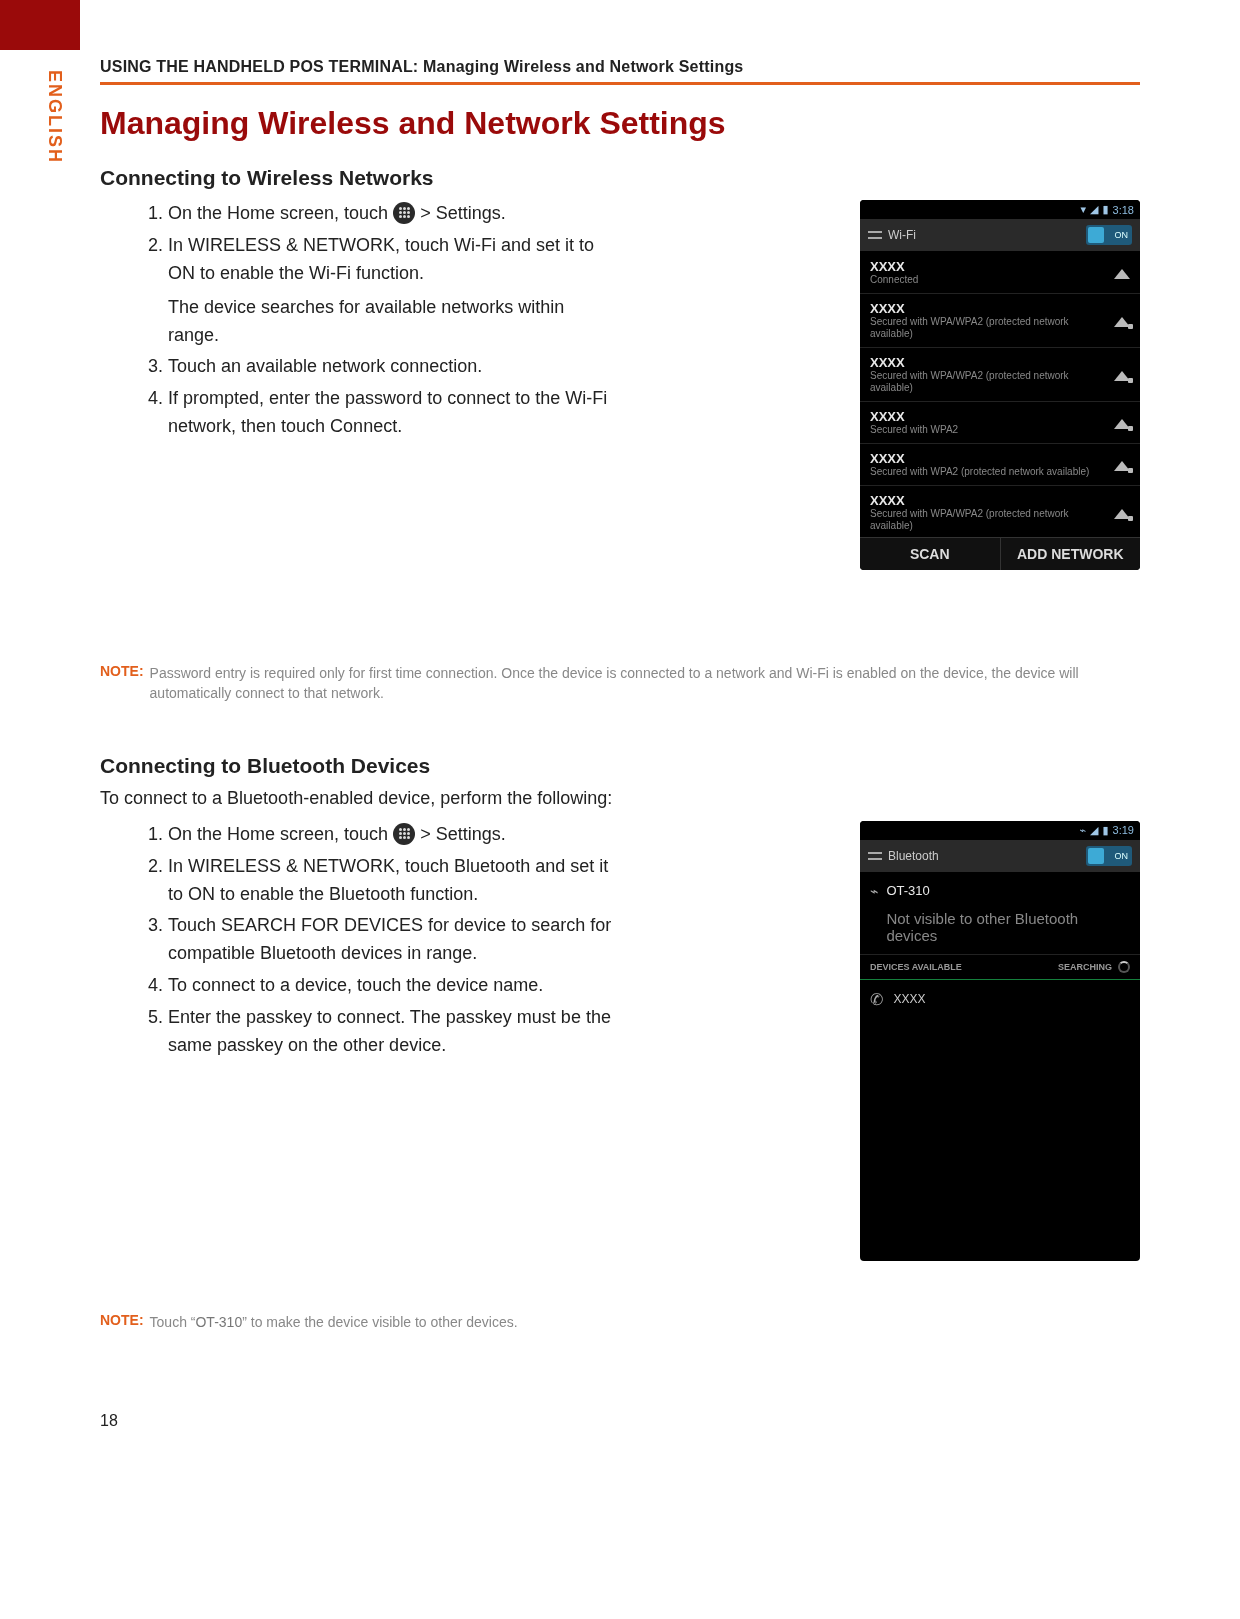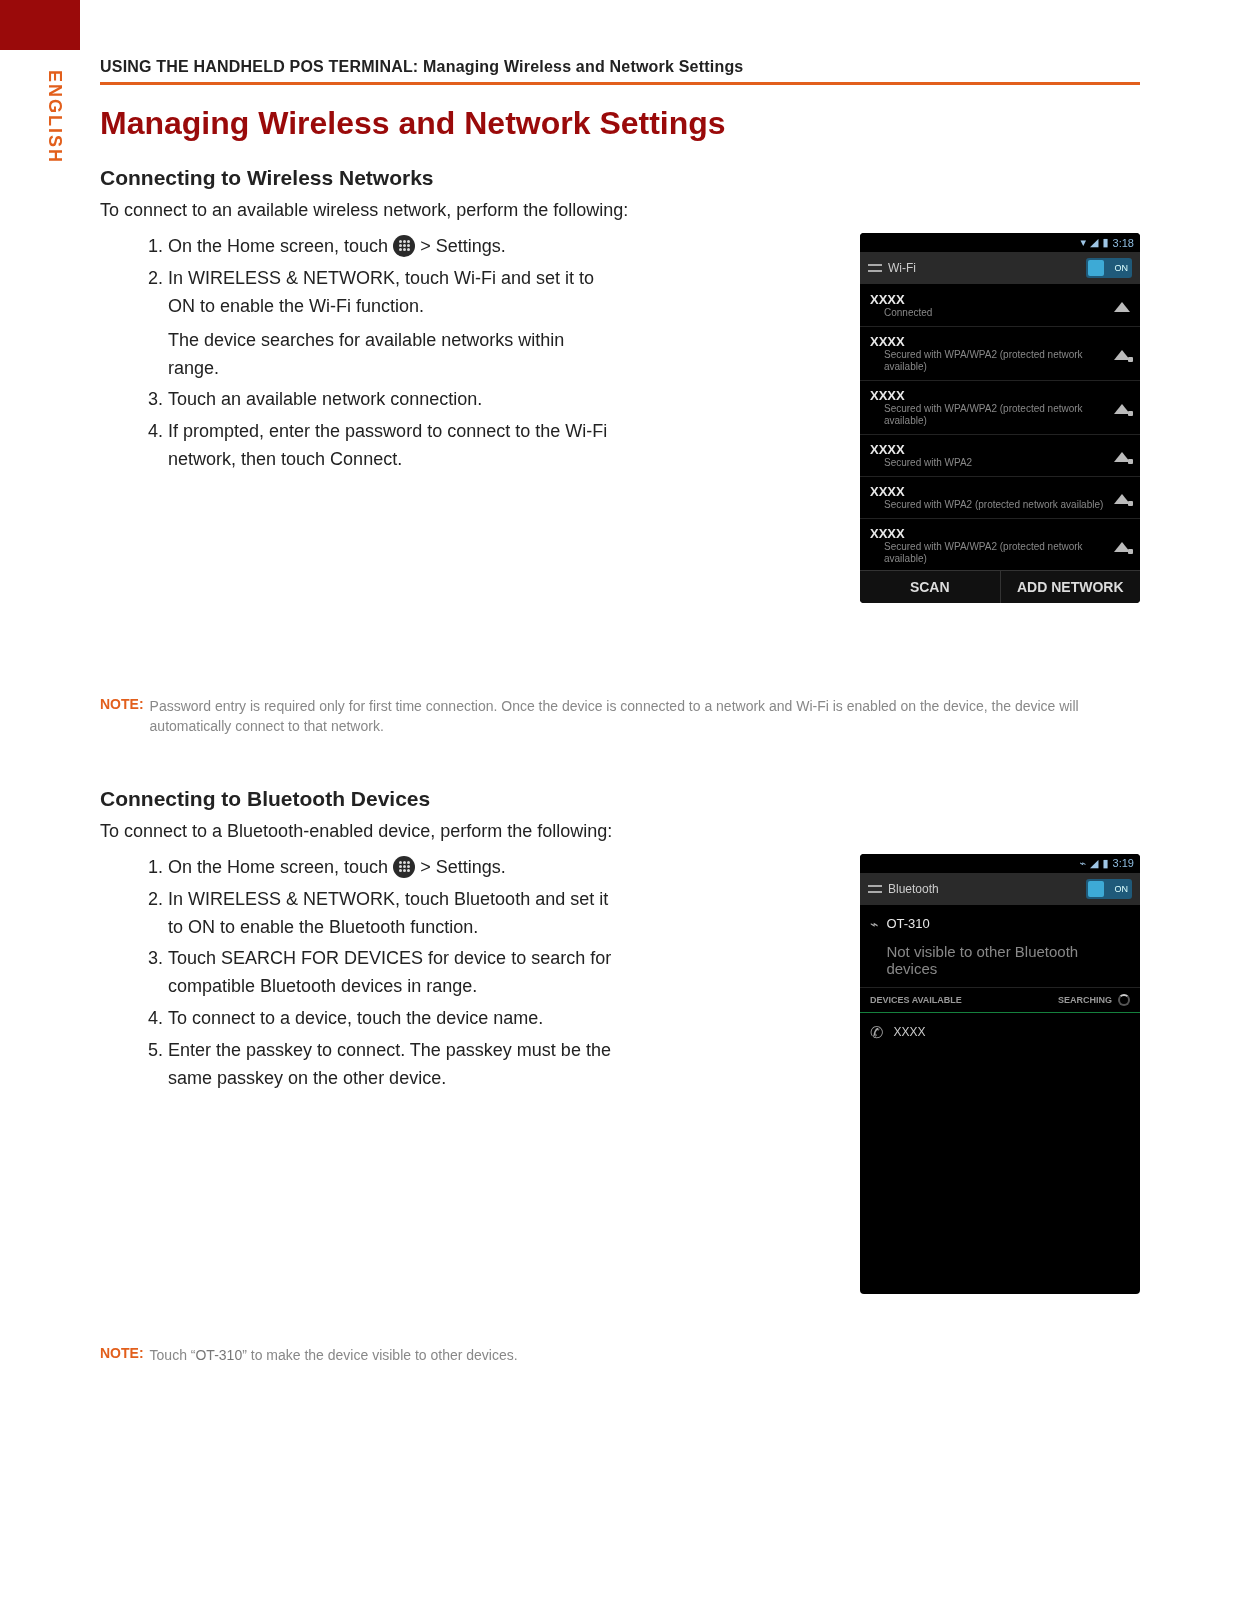--- a/index.html
+++ b/index.html
@@ -149,21 +149,21 @@
     font-size: 9px; color:#dff; padding-right:4px;
   }
   .toggle .knob { position:absolute; left:2px; top:2px; width:16px; height:16px; background:#3daad6; border-radius:2px; }
   .wifi-list, .bt-list { background:#000; }
   .net-item {
     display:flex; align-items:center; justify-content:space-between;
     padding: 7px 10px; border-bottom:1px solid #222;
   }
   .net-item .text { flex:1; }
   .net-item .ssid { color:#e8e8e8; font-size:13px; font-weight:bold; }
-  .net-item .sub { color:#888; font-size:10px; line-height:1.2;margin-left:14px; }
+  .net-item .sub { color:#888; font-size:10px; line-height:1.2; }
   .wifi-ico {
     width: 16px; height: 12px; position: relative;
   }
   .wifi-ico::before {
     content:""; position:absolute; bottom:0; left:50%; transform:translateX(-50%);
     width:0; height:0; border-left:8px solid transparent; border-right:8px solid transparent;
     border-bottom:10px solid #bbb;
   }
   .wifi-ico.lock::after {
     content:""; position:absolute; right:-3px; bottom:-2px; width:5px; height:5px;
@@ -209,21 +209,20 @@
 
 <div class="page">
   <div class="header">
     <span>USING THE HANDHELD POS TERMINAL: </span><span>Managing Wireless and Network Settings</span>
   </div>
   <hr class="orange-divider">
 
   <h1 class="main-title">Managing Wireless and Network Settings</h1>
 
   <h2 class="sub-title">Connecting to Wireless Networks</h2>
-  <p class="intro">To connect to an available wireless network, perform the following:</p>
 
   <div class="section-body">
     <ol>
       <li>
         <span>On the </span><b>Home</b><span> screen, touch </span><span class="apps-icon">
             <span class="dot d1"></span>
             <span class="dot d2"></span>
             <span class="dot d3"></span>
             <span class="dot d4"></span>
             <span class="dot d5"></span>
@@ -388,13 +387,14 @@
 
   <div style="height:230px"></div>
 
   <div class="note-block">
     <span class="note-label">NOTE:</span>
     <span class="note-text">
       <span>Touch “</span><b>OT-310</b><span>” to make the device visible to other devices.</span>
     </span>
   </div>
 
+  <div class="page-number">18</div>
 </div>
 
 </body></html>

